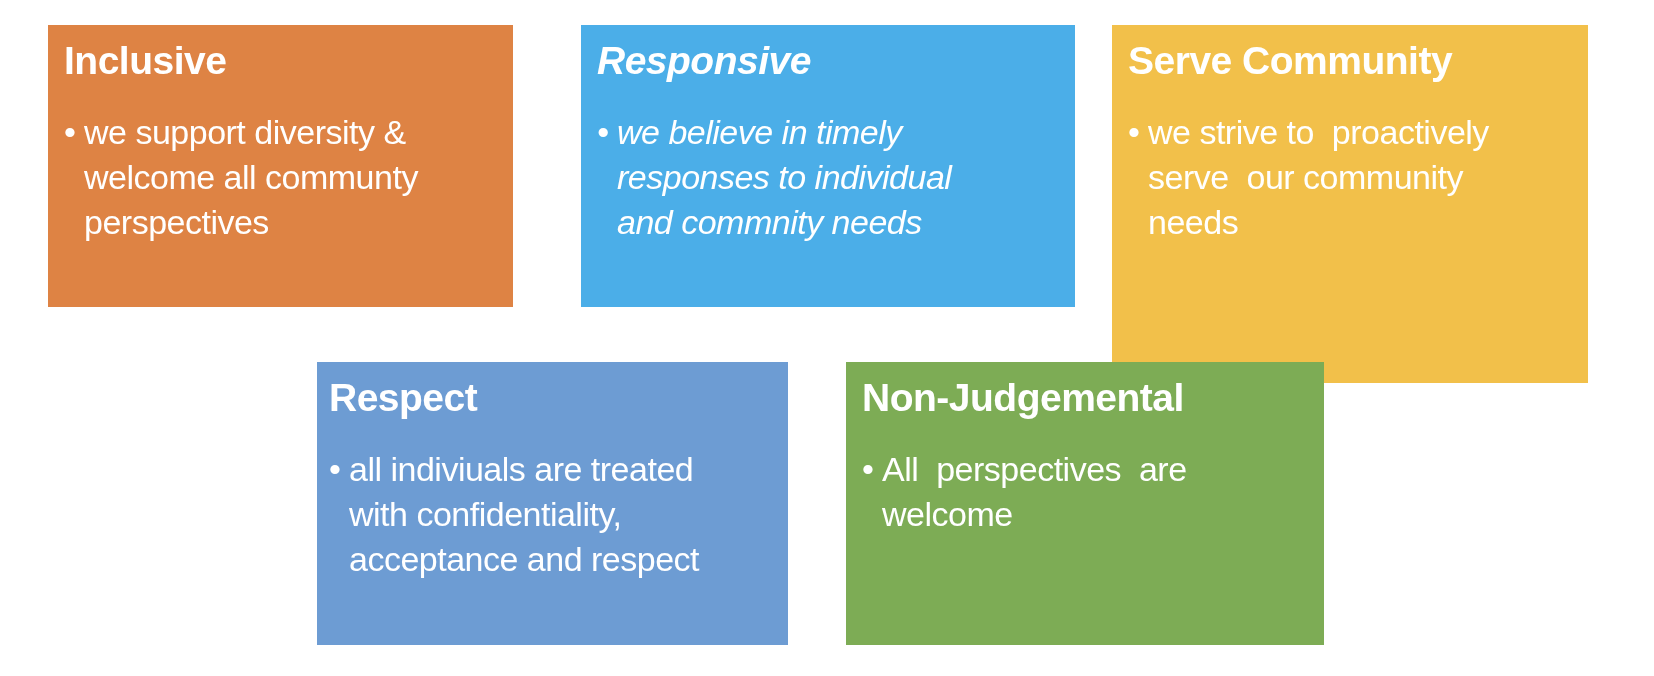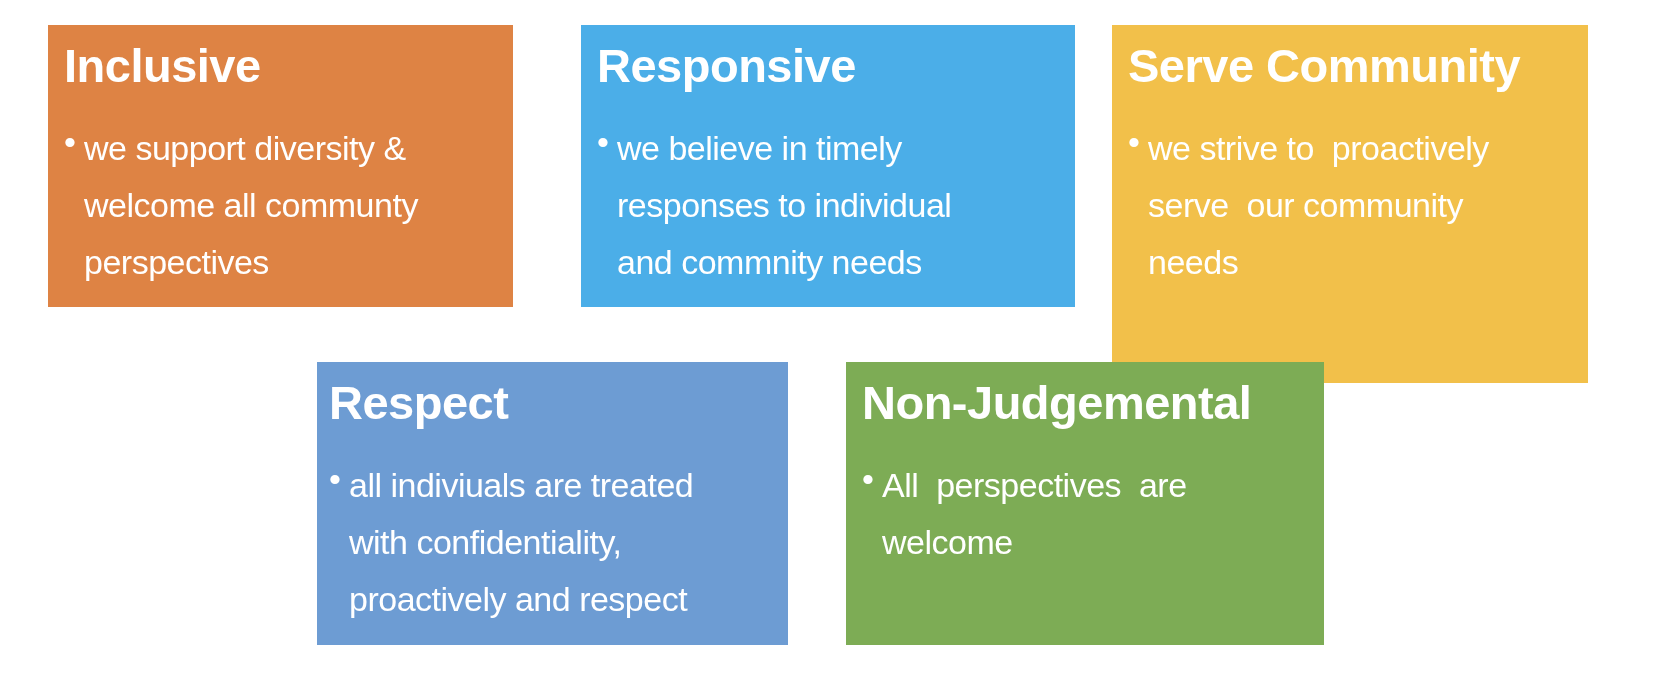--- a/index.html
+++ b/index.html
@@ -16,45 +16,45 @@
     overflow: hidden;
   }
   .card {
     position: absolute;
     box-sizing: border-box;
     padding: 12px 16px;
     color: #ffffff;
   }
   .card h2 {
     margin: 0 0 24px 0;
-    font-size: 47px;
+    font-size: 39px;
     font-weight: bold;
     line-height: 1.25;
     letter-spacing: -0.5px;
   }
   .bullet-item {
     display: flex;
     align-items: flex-start;
   }
   .bullet-marker {
     flex: 0 0 auto;
     font-size: 34px;
     line-height: 45px;
     width: 20px;
   }
   .bullet-text {
     flex: 1 1 auto;
     font-size: 34px;
-    line-height: 57px;
+    line-height: 45px;
     letter-spacing: -0.5px;
     white-space: pre-wrap;
   }
   
   .card-0 { left: 48px;   top: 25px;  width: 465px; height: 282px; }
-  .card-1 { left: 581px;  top: 25px;  width: 494px; height: 282px; }
+  .card-1 { left: 581px;  top: 25px;  width: 494px; height: 282px; font-style: italic; }
   .card-2 { left: 1112px; top: 25px;  width: 476px; height: 358px; }
   .card-3 { left: 317px;  top: 362px; width: 471px; height: 283px; }
   .card-4 { left: 846px;  top: 362px; width: 478px; height: 283px; }
 </style>
 </head>
 <body>
 
 <div class="canvas">
 
   <div class="card card-0" style="background-color: rgb(222, 131, 68);">
@@ -86,21 +86,21 @@
 needs</span>
     </div>
   </div>
 
   <div class="card card-3" style="background-color: rgb(109, 156, 211); padding-left: 12px;">
     <h2>Respect</h2>
     <div class="bullet-item">
       <span class="bullet-marker">•</span>
       <span class="bullet-text">all indiviuals are treated
 with confidentiality,
-proactively and respect</span>
+acceptance and respect</span>
     </div>
   </div>
 
   <div class="card card-4" style="background-color: rgb(125, 172, 85);">
     <h2>Non-Judgemental</h2>
     <div class="bullet-item">
       <span class="bullet-marker">•</span>
       <span class="bullet-text">All  perspectives  are
 welcome</span>
     </div>

